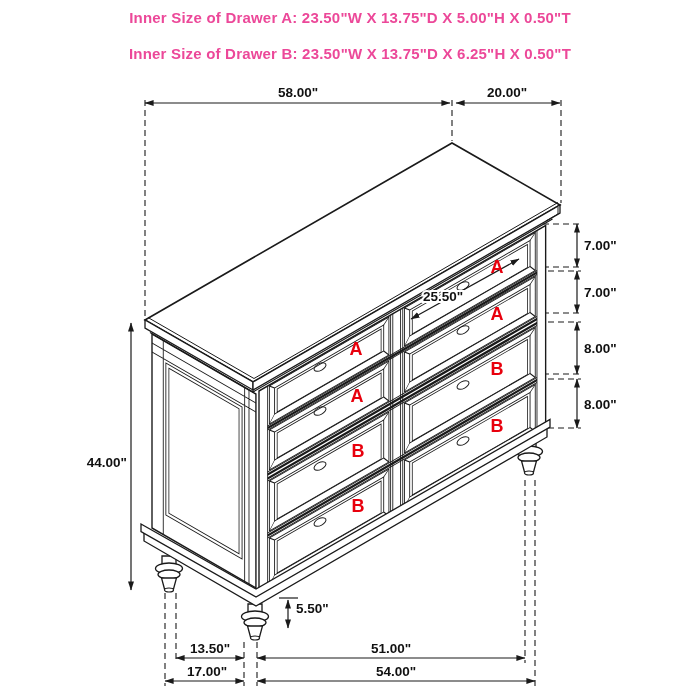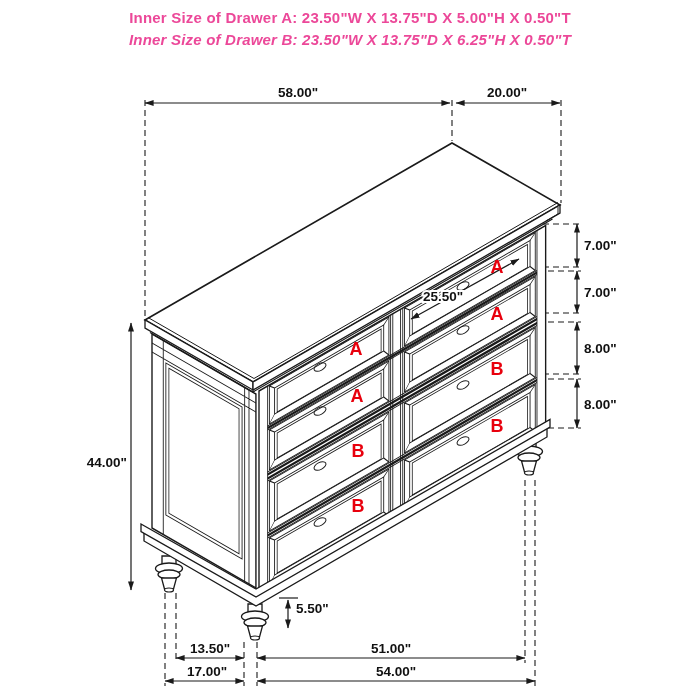--- a/index.html
+++ b/index.html
@@ -1,20 +1,20 @@
 <!DOCTYPE html>
 <html><head>
 <meta charset="utf-8">
 <style>
   html,body{margin:0;padding:0;background:#fff;}
   .stage{position:relative;width:700px;height:700px;background:#fff;overflow:hidden;
          font-family:"Liberation Sans",sans-serif;}
   .title-line{position:absolute;left:0;width:700px;text-align:center;
               font-weight:bold;font-size:15px;color:#ec4899;letter-spacing:.2px;}
-  #t1{top:9px;} #t2{top:31px;font-style:italic;}
+  #t1{top:9px;} #t2{top:45px;}
   svg{position:absolute;left:0;top:0;}
   .thin{stroke:#1a1a1a;stroke-width:1;fill:none;}
   .hair{stroke:#1a1a1a;stroke-width:.9;fill:none;}
   .thick{stroke:#1a1a1a;stroke-width:2.6;fill:none;}
   .face{fill:#fff;stroke:#1a1a1a;stroke-width:1.6;}
   .face2{fill:#fff;stroke:#1a1a1a;stroke-width:1.3;}
   .dash{stroke:#1a1a1a;stroke-width:1.1;stroke-dasharray:6 4;fill:none;}
   .dl{stroke:#1a1a1a;stroke-width:1.2;fill:none;}
   .dim{font:bold 13.5px "Liberation Sans",sans-serif;fill:#111;}
   .dimhalo{stroke:#fff;stroke-width:4px;paint-order:stroke;}

